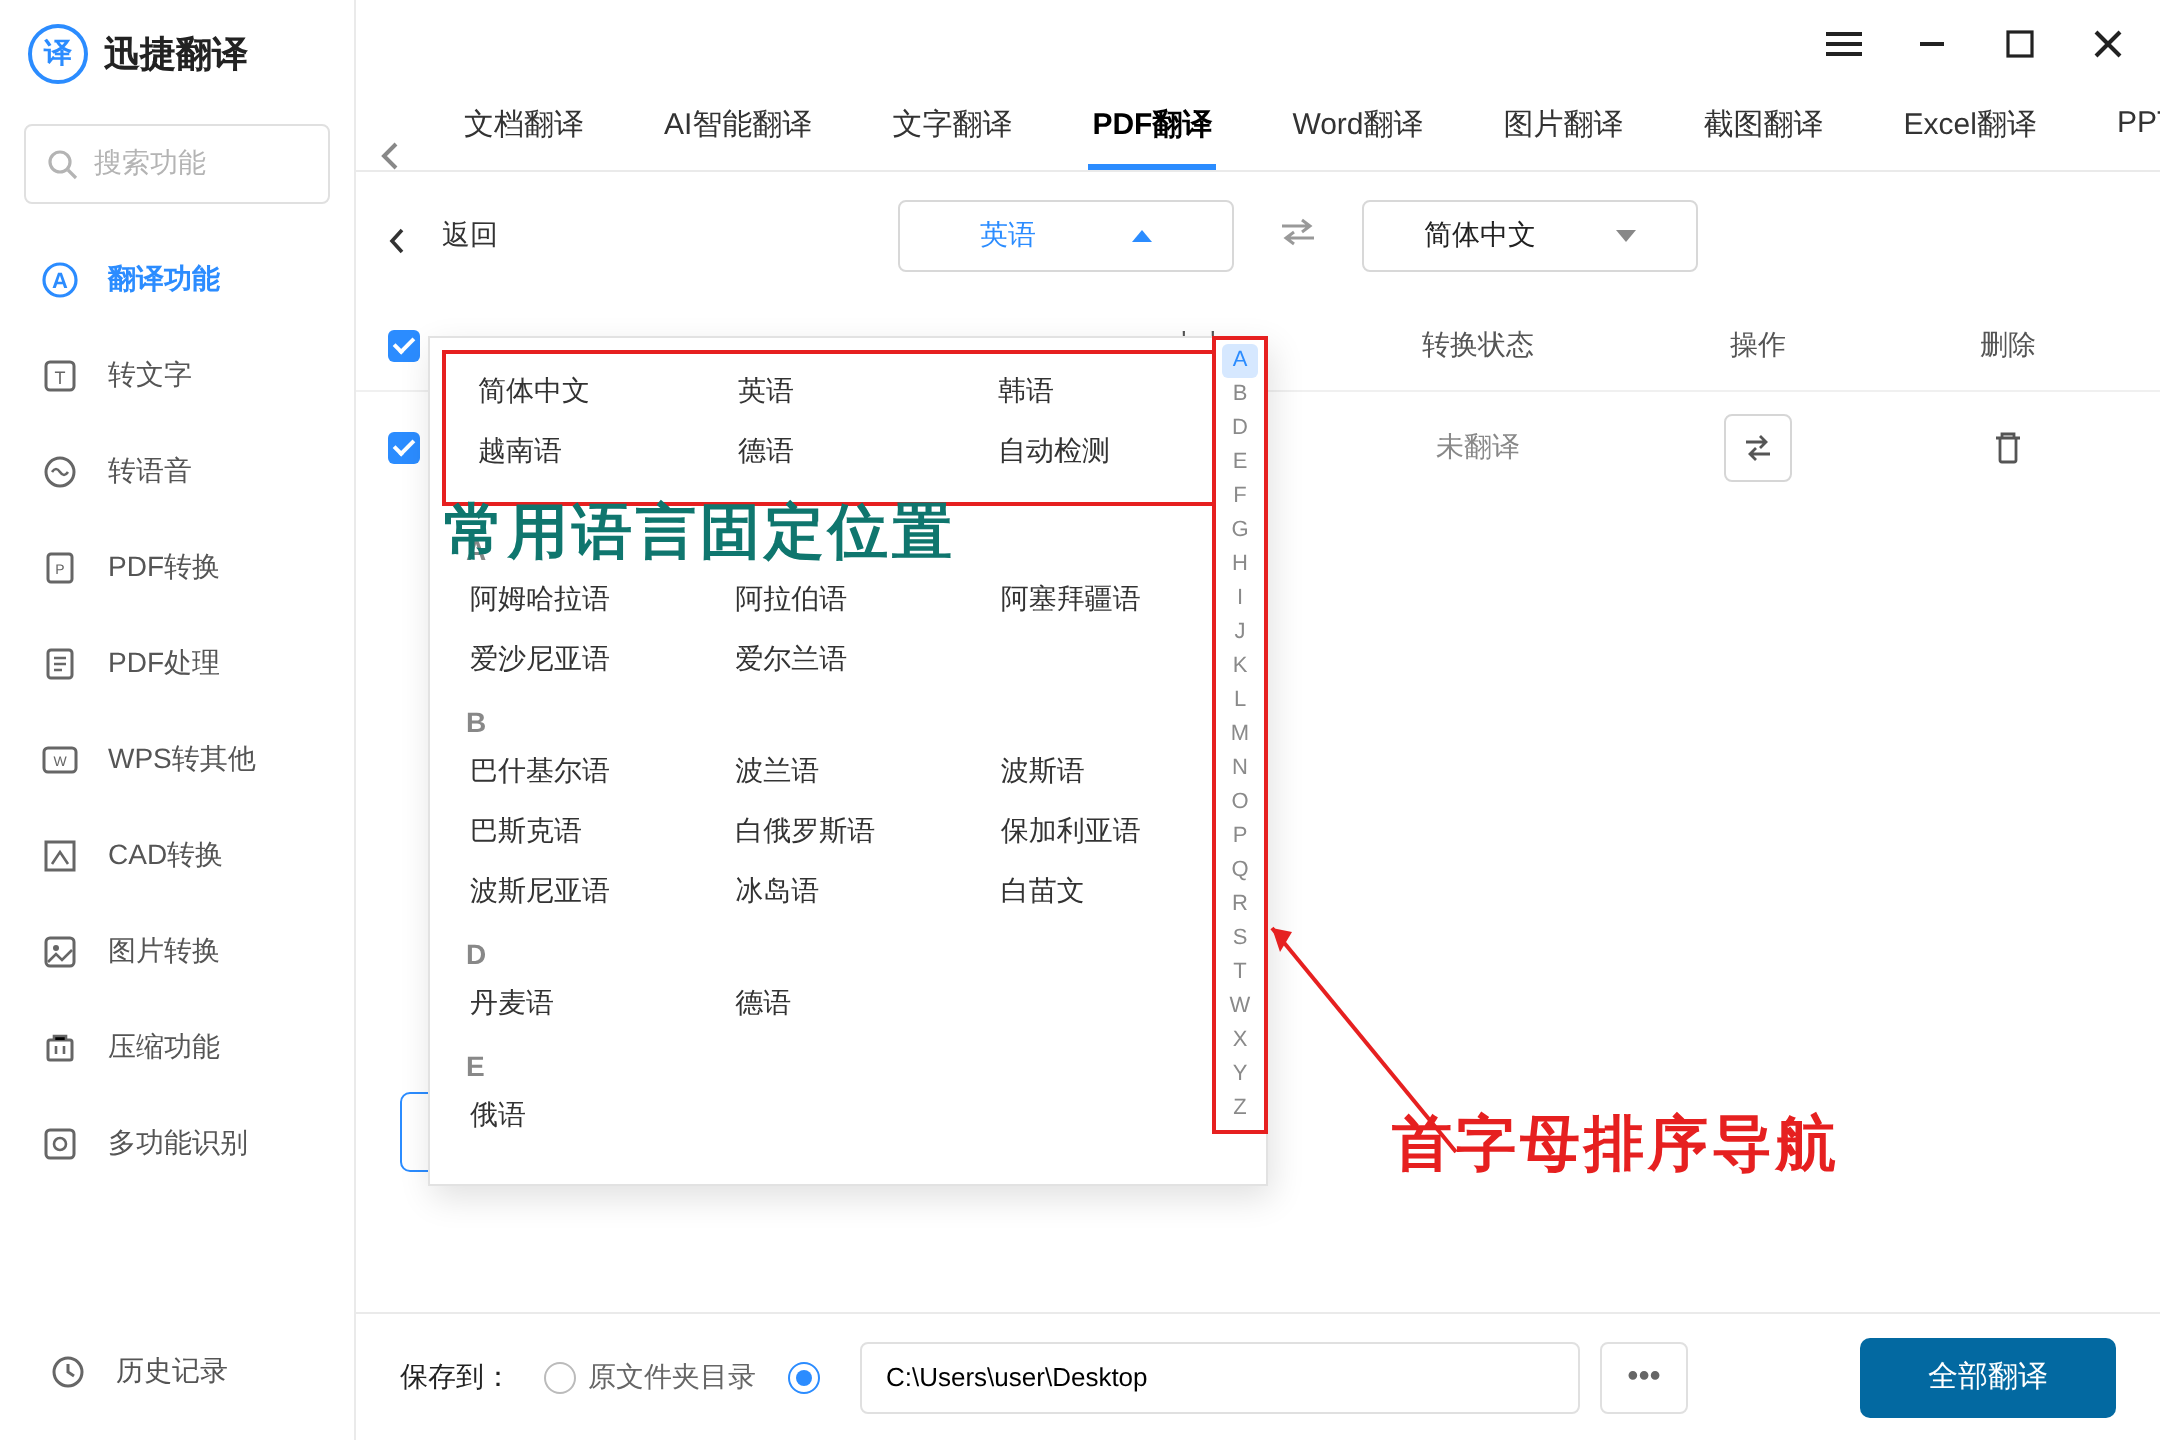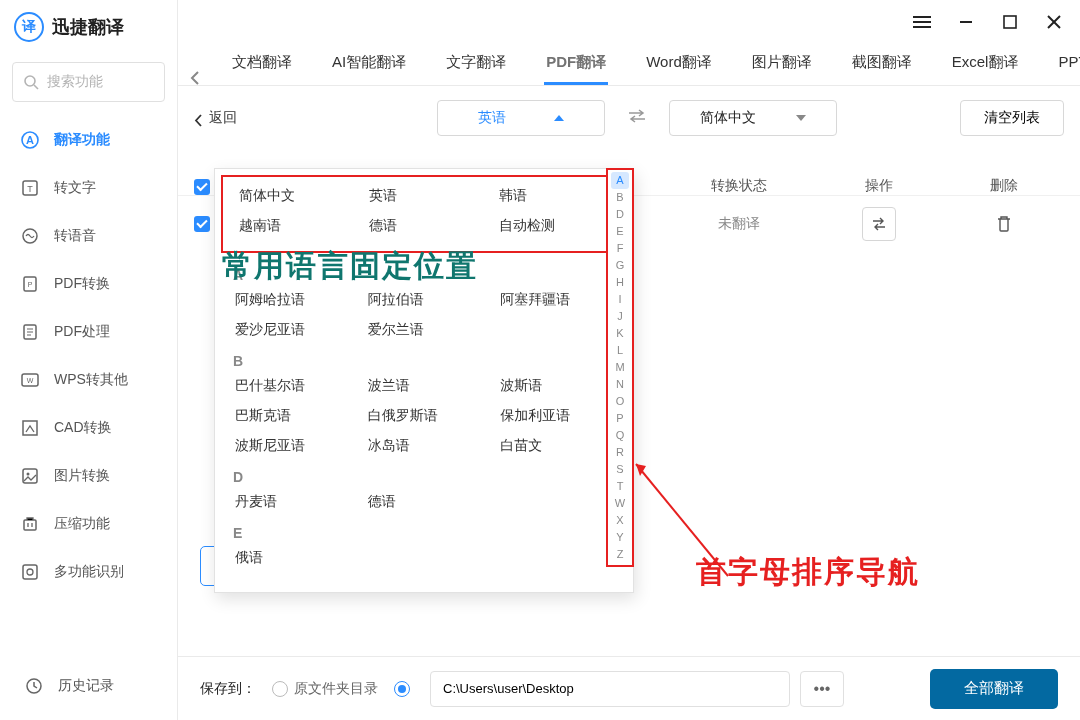--- a/index.html
+++ b/index.html
@@ -18,30 +18,30 @@
 .nav-item .nico { width:20px; height:20px; display:flex; align-items:center; justify-content:center; }
 .hist { position:absolute; bottom:10px; left:0; width:100%;padding-left:24px; }
 
 
 .main { position:absolute; left:178px; top:0; right:0; height:720px; }
 .titlebar { height:44px; display:flex; justify-content:flex-end; align-items:center; padding-right:16px; gap:24px; }
 .titlebar .win-btn { width:20px; height:20px; display:flex; align-items:center; justify-content:center; cursor:pointer; }
 .tabs { height:42px; display:flex; align-items:flex-end; padding-left:12px; gap:30px; font-size:15px; color:#333; border-bottom:1px solid #eaeaea; }
 .tabs .back { width:22px; display:flex; align-items:center; justify-content:center; color:#888; cursor:pointer; }
 .tabs .tab { padding:10px 2px; cursor:pointer; white-space:nowrap; }
-.tabs .tab.cur { color:#737373; border-bottom:3px solid #2b8cff; font-weight:bold;text-align:right; }
+.tabs .tab.cur { color:#000000; border-bottom:3px solid #2b8cff; font-weight:bold;text-align:right; }
 
 .toolbar { height:64px; display:flex; align-items:center; padding:0 16px; border-bottom:0; }
-.btn-back { display:flex; align-items:flex-end; gap:6px; font-size:14px; color:#333; cursor:pointer; }
+.btn-back { display:flex; align-items:flex-end; gap:18px; font-size:14px; color:#333; cursor:pointer; }
 .lang-sel { margin-left:200px; width:168px; height:36px; border:1px solid #d8d8d8; border-radius:4px; display:flex; align-items:center; justify-content:center; gap:48px; font-size:14px; color:#2b8cff; cursor:pointer; position:relative; }
 .swap { margin:0 22px; color:#999; cursor:pointer; }
 .lang-sel2 { width:168px; height:36px; border:1px solid #d8d8d8; border-radius:4px; display:flex; align-items:center; justify-content:center; gap:40px; font-size:14px; color:#222; cursor:pointer; }
 .clear { margin-left:auto; width:104px; height:36px; border:1px solid #d8d8d8; border-radius:4px; display:flex; align-items:center; justify-content:center; font-size:14px; cursor:pointer; }
 
-.thead { height:46px; display:flex; align-items:flex-end; padding:0 16px; font-size:14px; color:#555; border-bottom:1px solid #f0f0f0; }
+.thead { height:46px; display:flex; align-items:center; padding:0 16px; font-size:14px; color:#555; border-bottom:1px solid #f0f0f0; }
 .thead .chk,.trow .chk { width:30px; }
 .thead .c1,.trow .c1 { flex:1; }
 .thead .c2,.trow .c2 { width:130px; text-align:center; }
 .thead .c3,.trow .c3 { width:150px; text-align:center; }
 .thead .c4,.trow .c4 { width:130px; text-align:center; }
 .thead .c5,.trow .c5 { width:120px; text-align:center; }
 .trow { height:56px; display:flex; align-items:center; padding:0 16px; font-size:14px; color:#333; }
 .trow .c3 { color:#888; }
 .chkbox { width:16px; height:16px; border-radius:3px; background:#2b8cff; display:flex; align-items:center; justify-content:center; }
 .chkbox::after { content:""; width:8px; height:4px; border-left:2px solid #fff; border-bottom:2px solid #fff; transform:rotate(-45deg) translate(1px,-1px); }
@@ -259,23 +259,20 @@
     </div>
     <div class="swap"><svg width="20" height="16">
           <path d="M2 5h14m-4-3 4 3-4 3M18 11H4m4-3-4 3 4 3" fill="none" stroke="#999" stroke-width="1.5"></path>
         </svg></div>
     <div class="lang-sel2">
       <span>简体中文</span>
       <svg width="10" height="6">
           <path d="M0 0 L5 6 L10 0 Z" fill="#888"></path>
         </svg>
     </div>
-    <div class="clear">
-        <span>清空列表</span>
-      </div>
   </div>
 
   <div class="thead">
     <div class="chk">
         <div class="chkbox"></div>
       </div>
     <div class="c1"></div>
     <div class="c2">大小</div>
     <div class="c3">转换状态</div>
     <div class="c4">操作</div>

